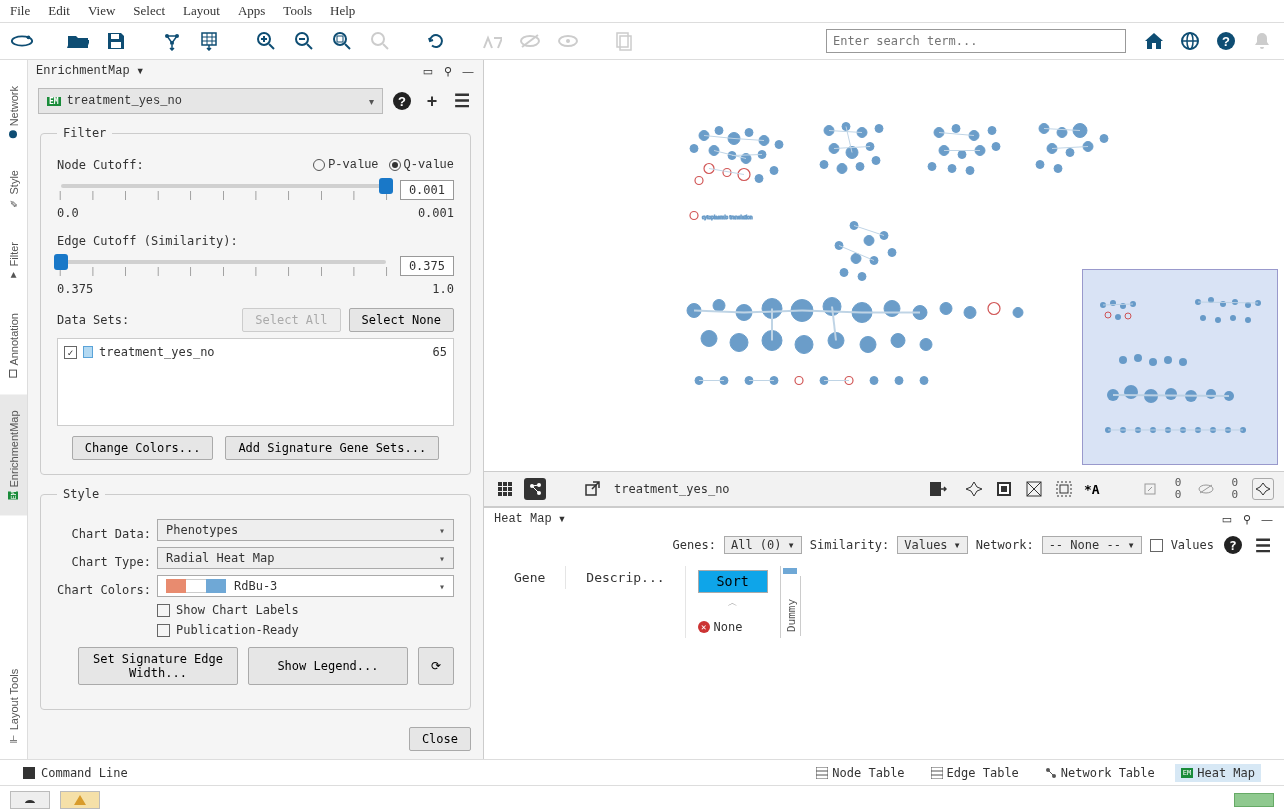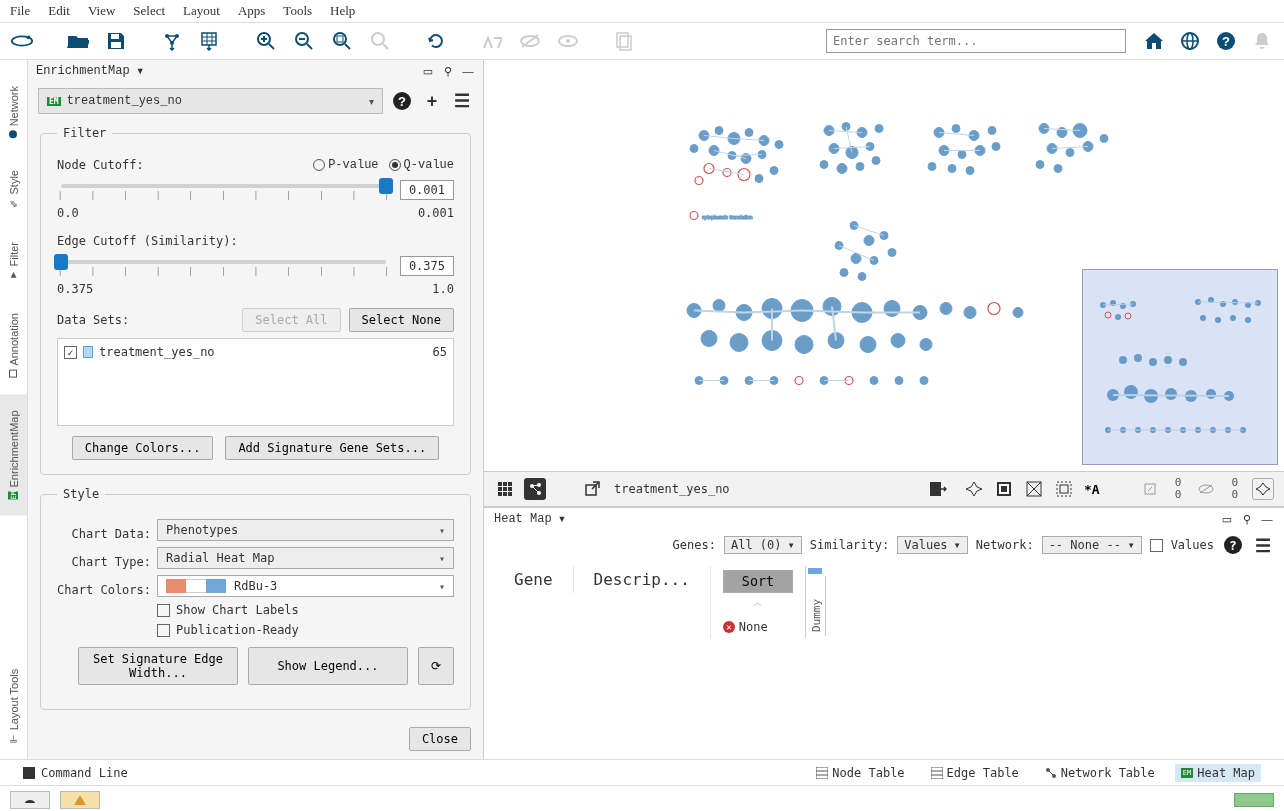--- a/index.html
+++ b/index.html
@@ -104,22 +104,22 @@
 .ct-label { font-family:monospace; font-size:12px;}
 .stats { margin-left:auto; display:flex; gap:14px; align-items:center; font-family:monospace; font-size:11px; color:#555;}
 .stat-col { display:flex; flex-direction:column; align-items:flex-end; line-height:12px;}
 
 
 .heatmap-panel { height:252px; border-top:1px solid #ccc; background:#fff; display:flex; flex-direction:column;}
 .hm-head { display:flex; align-items:center; padding:4px 10px; gap:6px;}
 .hm-filter { display:flex; align-items:center; padding:4px 10px; gap:8px; justify-content:flex-end; font-family:monospace; font-size:12px;}
 .hm-filter .dd-mini { border:1px solid #aaa; background:#eee; padding:1px 6px; display:flex; align-items:center; gap:6px;}
 .hm-body { flex:1; display:flex; padding:6px 10px; gap:0; align-items:flex-start;}
-.hm-col { padding:4px 20px; font-family:monospace; font-size:16px;}
-.hm-sort { border:1px solid #aaa; background:#a3a3a3; padding:3px 18px; font-family:monospace;}
+.hm-col { padding:4px 20px; font-family:monospace; font-size:13px;}
+.hm-sort { border:1px solid #aaa; background:#0ea5e9; padding:3px 18px; font-family:monospace;}
 .hm-none { display:flex; align-items:center; gap:4px; margin-top:10px; font-family:monospace;}
 .hm-none .x { width:12px; height:12px; background:#c33; color:#fff; border-radius:50%; font-size:9px; display:flex; align-items:center; justify-content:center;}
 .dummy-col { writing-mode:vertical-rl; transform:rotate(180deg); font-family:monospace; font-size:11px; border-left:1px solid #ccc; padding:4px 2px; height:60px; color:#555;}
 
 
 .bottom-tabs { height:26px; border-top:1px solid #ddd; display:flex; align-items:center; padding:0 23px; gap:14px; font-size:12px;}
 .bottom-tabs .lt { display:flex; align-items:center; gap:6px; font-family:monospace;}
 .bottom-tabs .rt { margin-left:auto; display:flex; gap:14px;}
 .btab { display:flex; align-items:center; gap:4px; font-family:monospace; cursor:pointer; padding:2px 6px;}
 .btab.active { background:#d7e8f5;}

